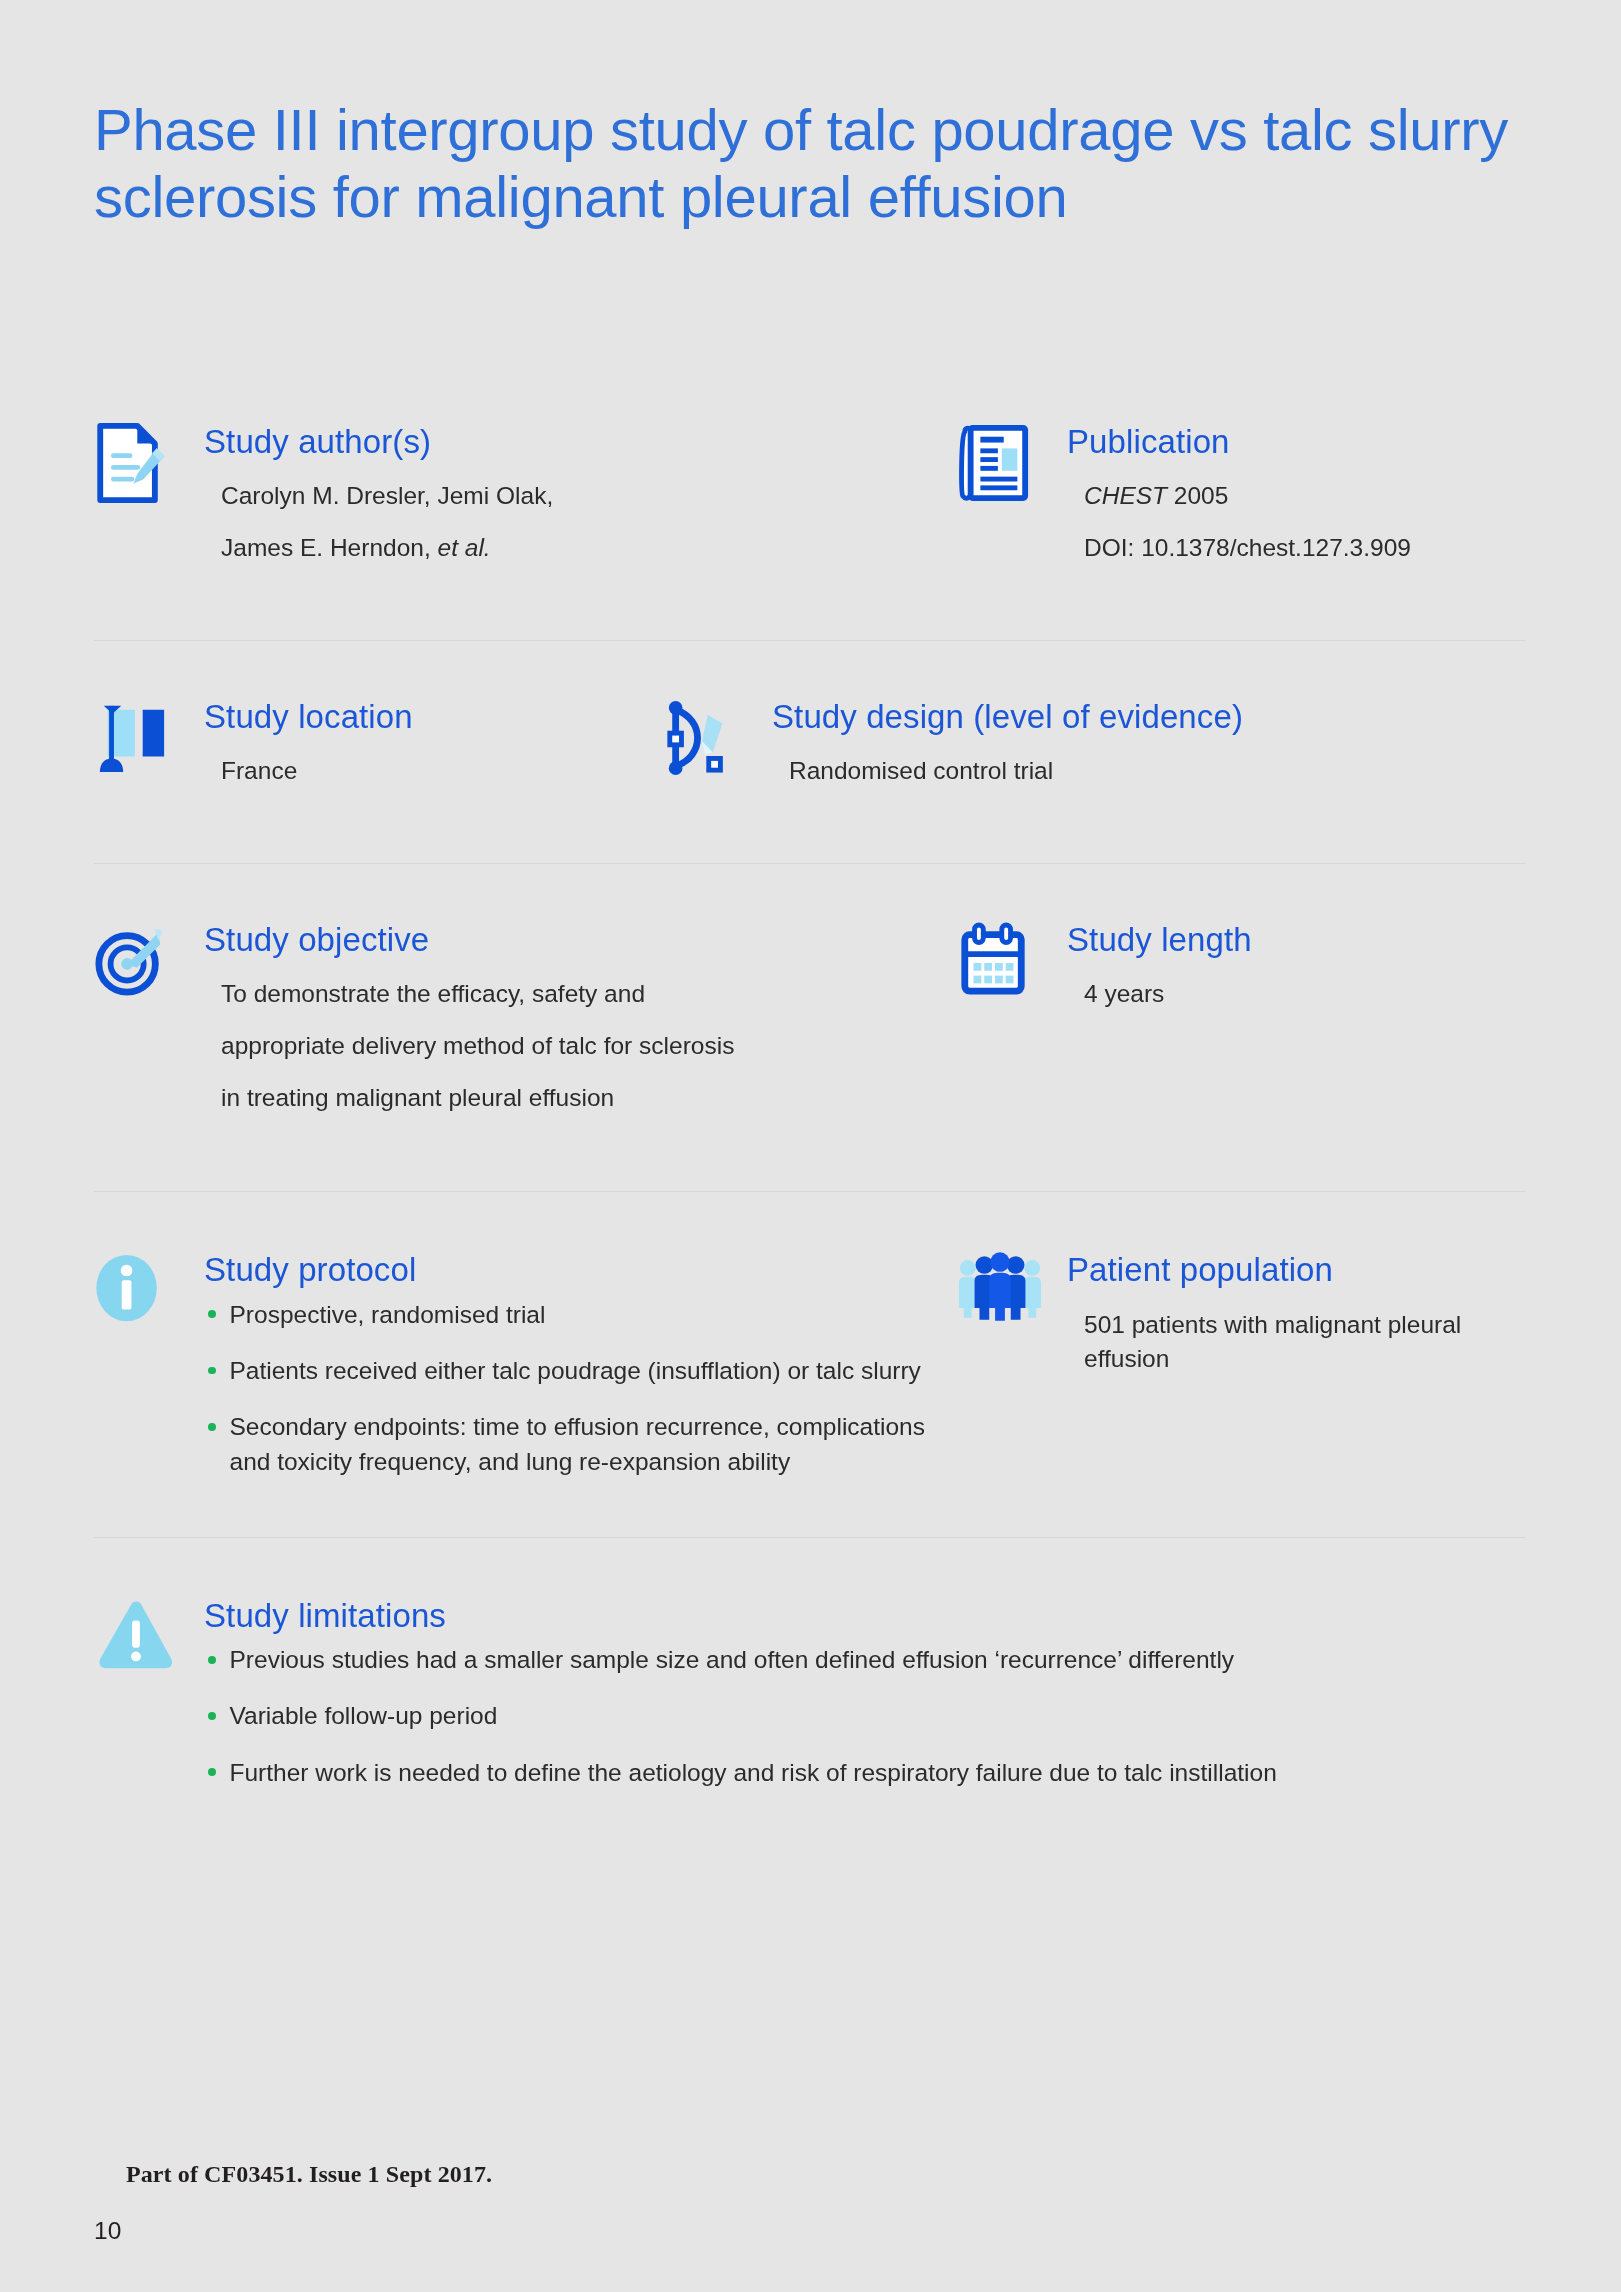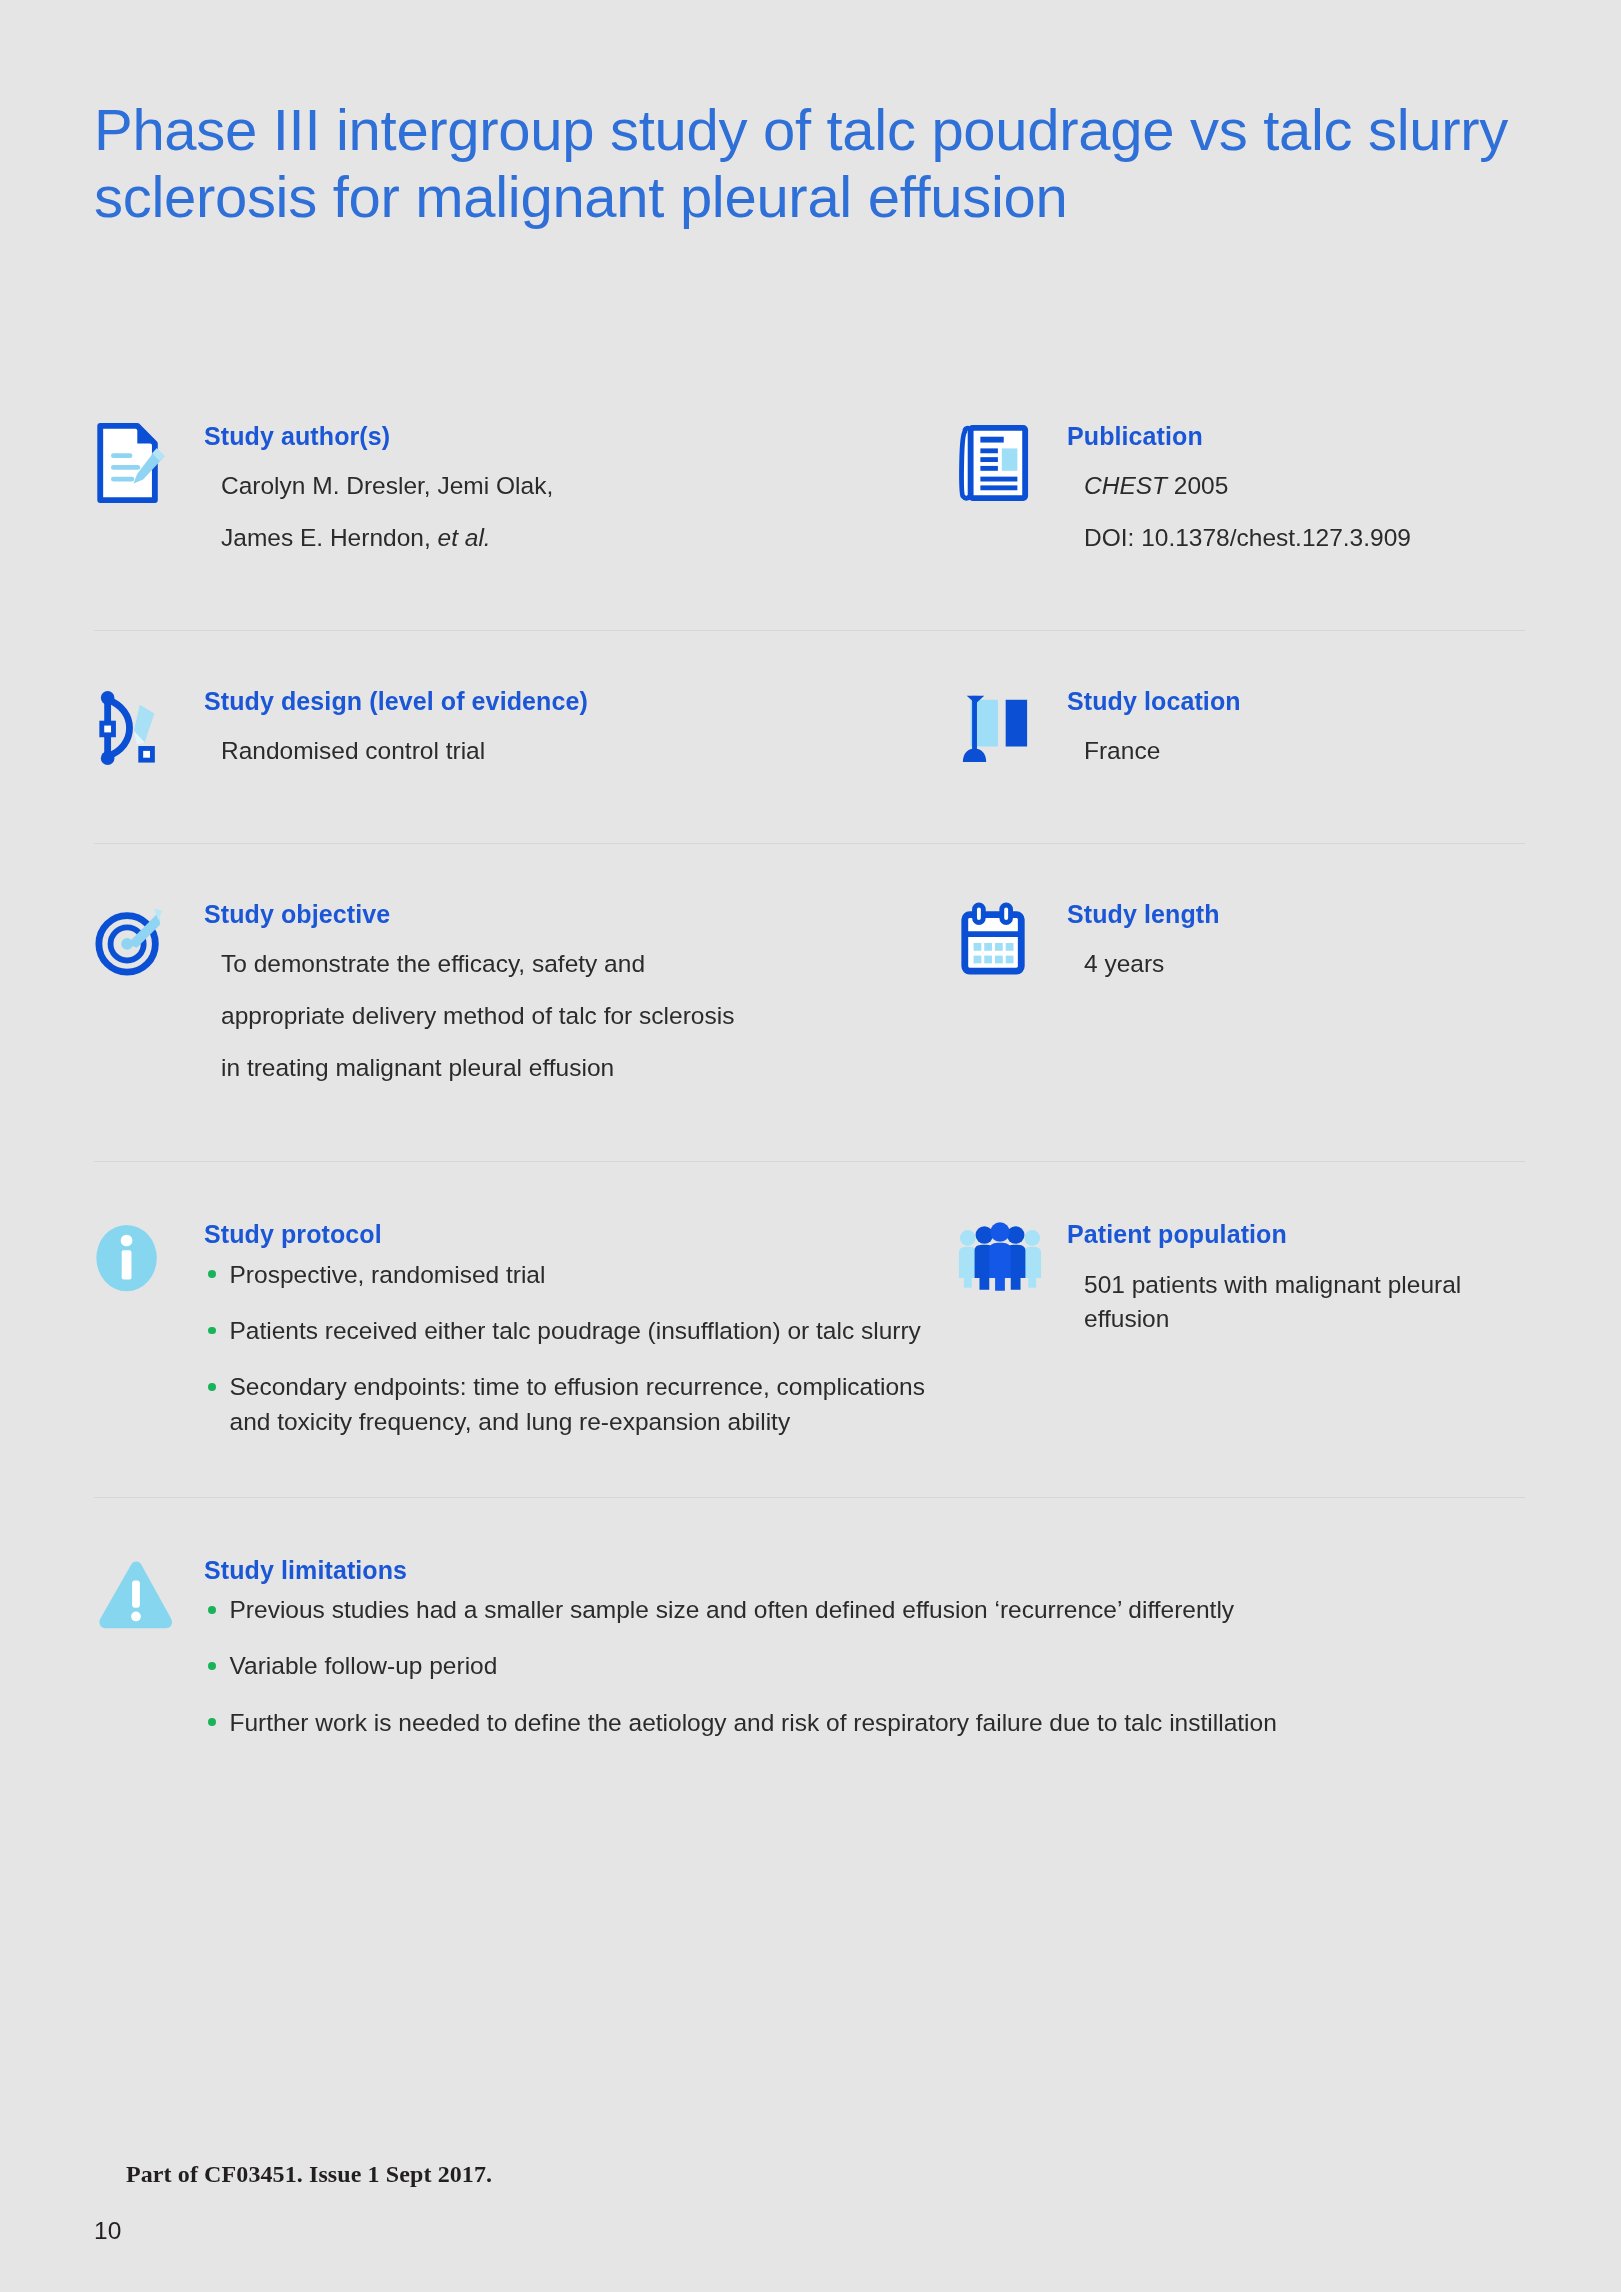--- a/index.html
+++ b/index.html
@@ -74,22 +74,22 @@
     display: flex;
     justify-content: flex-start;
     align-items: flex-start;
     padding-top: 2px;
   }
 
   .text-wrap { flex: 1; padding-top: 0px; }
 
   .heading {
     color: #1a56d6;
-    font-weight: bold;
-    font-size: 25px;
+    font-weight: normal;
+    font-size: 33px;
     line-height: 1.25;
     margin: 0 0 6.9px 0;
     letter-spacing: 0.1px;
   }
   .body-text {
     color: #2b2b2b;
     font-size: 24.5px;
     line-height: 1.42;
     margin: 17px;
     font-weight: 400;
@@ -197,51 +197,51 @@
             <p class="body-text">DOI: 10.1378/chest.127.3.909</p>
           </div>
         </div>
       </div>
     </div>
 
     <div class="divider"></div>
 
     <div class="section sec2">
       <div class="row">
+        <div class="col col-right">
+          <div class="icon-wrap">
+            <svg width="74" height="80" viewBox="0 0 76 82">
+              <rect x="14" y="12" width="28" height="48" fill="#9fdef7"></rect>
+              <rect x="50" y="12" width="22" height="48" fill="#0b4fd4"></rect>
+              <line x1="18" y1="8" x2="18" y2="70" stroke="#0b4fd4" stroke-width="5"></line>
+              <path d="M10 8 L28 8 L19 16 Z" fill="#0b4fd4"></path>
+              <path d="M6 76 C6 66 12 62 18 62 C24 62 30 66 30 76 Z" fill="#0b4fd4"></path>
+            </svg>
+          </div>
+          <div class="text-wrap">
+            <div class="heading">Study location</div>
+            <p class="body-text">France</p>
+          </div>
+        </div>
         <div class="col col-left">
           <div class="icon-wrap">
             <svg width="74" height="80" viewBox="0 0 76 82">
               <path d="M14 12 C44 22 44 60 14 70" fill="none" stroke="#0b4fd4" stroke-width="7" stroke-linecap="round"></path>
               <line x1="14" y1="12" x2="14" y2="70" stroke="#0b4fd4" stroke-width="7" stroke-linecap="round"></line>
               <circle cx="14" cy="10" r="7" fill="#0b4fd4"></circle>
               <circle cx="14" cy="72" r="7" fill="#0b4fd4"></circle>
               <rect x="8" y="36" width="12" height="12" fill="#ffffff" stroke="#0b4fd4" stroke-width="5"></rect>
               <rect x="48" y="62" width="12" height="12" fill="#ffffff" stroke="#0b4fd4" stroke-width="5"></rect>
               <path d="M47 17 L62 26 L52 56 L41 44 Z" fill="#a8e0f6"></path>
               <path d="M41 44 L52 56 L44 58 Z" fill="#e3f4fc"></path>
             </svg>
           </div>
           <div class="text-wrap">
             <div class="heading">Study design (level of evidence)</div>
             <p class="body-text">Randomised control trial</p>
-          </div>
-        </div>
-        <div class="col col-right">
-          <div class="icon-wrap">
-            <svg width="74" height="80" viewBox="0 0 76 82">
-              <rect x="14" y="12" width="28" height="48" fill="#9fdef7"></rect>
-              <rect x="50" y="12" width="22" height="48" fill="#0b4fd4"></rect>
-              <line x1="18" y1="8" x2="18" y2="70" stroke="#0b4fd4" stroke-width="5"></line>
-              <path d="M10 8 L28 8 L19 16 Z" fill="#0b4fd4"></path>
-              <path d="M6 76 C6 66 12 62 18 62 C24 62 30 66 30 76 Z" fill="#0b4fd4"></path>
-            </svg>
-          </div>
-          <div class="text-wrap">
-            <div class="heading">Study location</div>
-            <p class="body-text">France</p>
           </div>
         </div>
       </div>
     </div>
 
     <div class="divider"></div>
 
     <div class="section sec3">
       <div class="row">
         <div class="col col-left">

